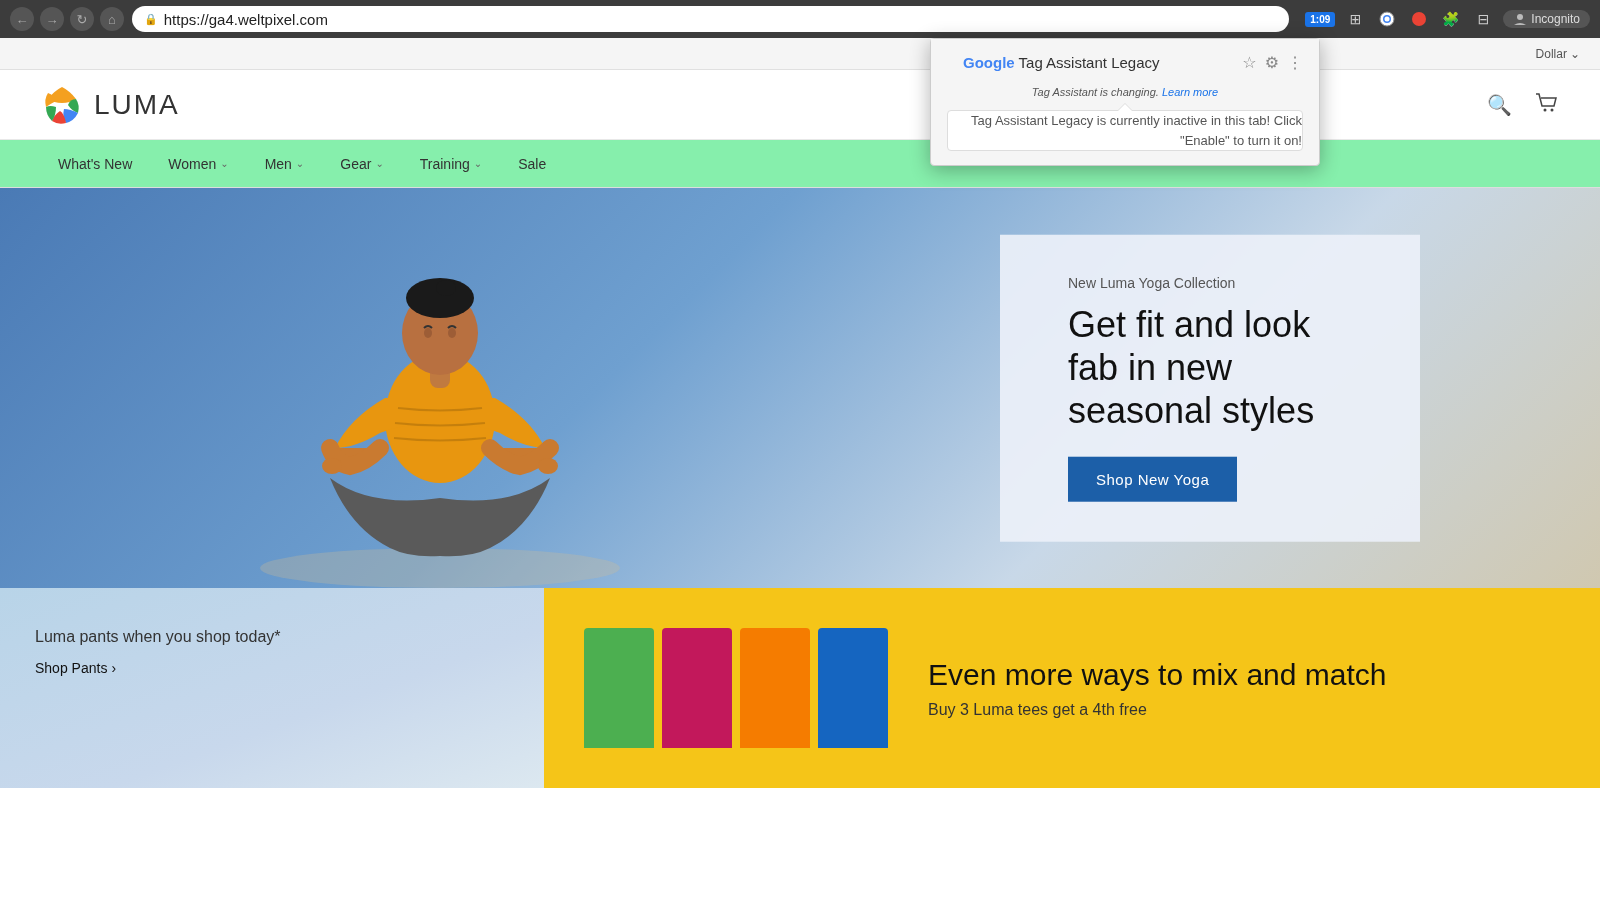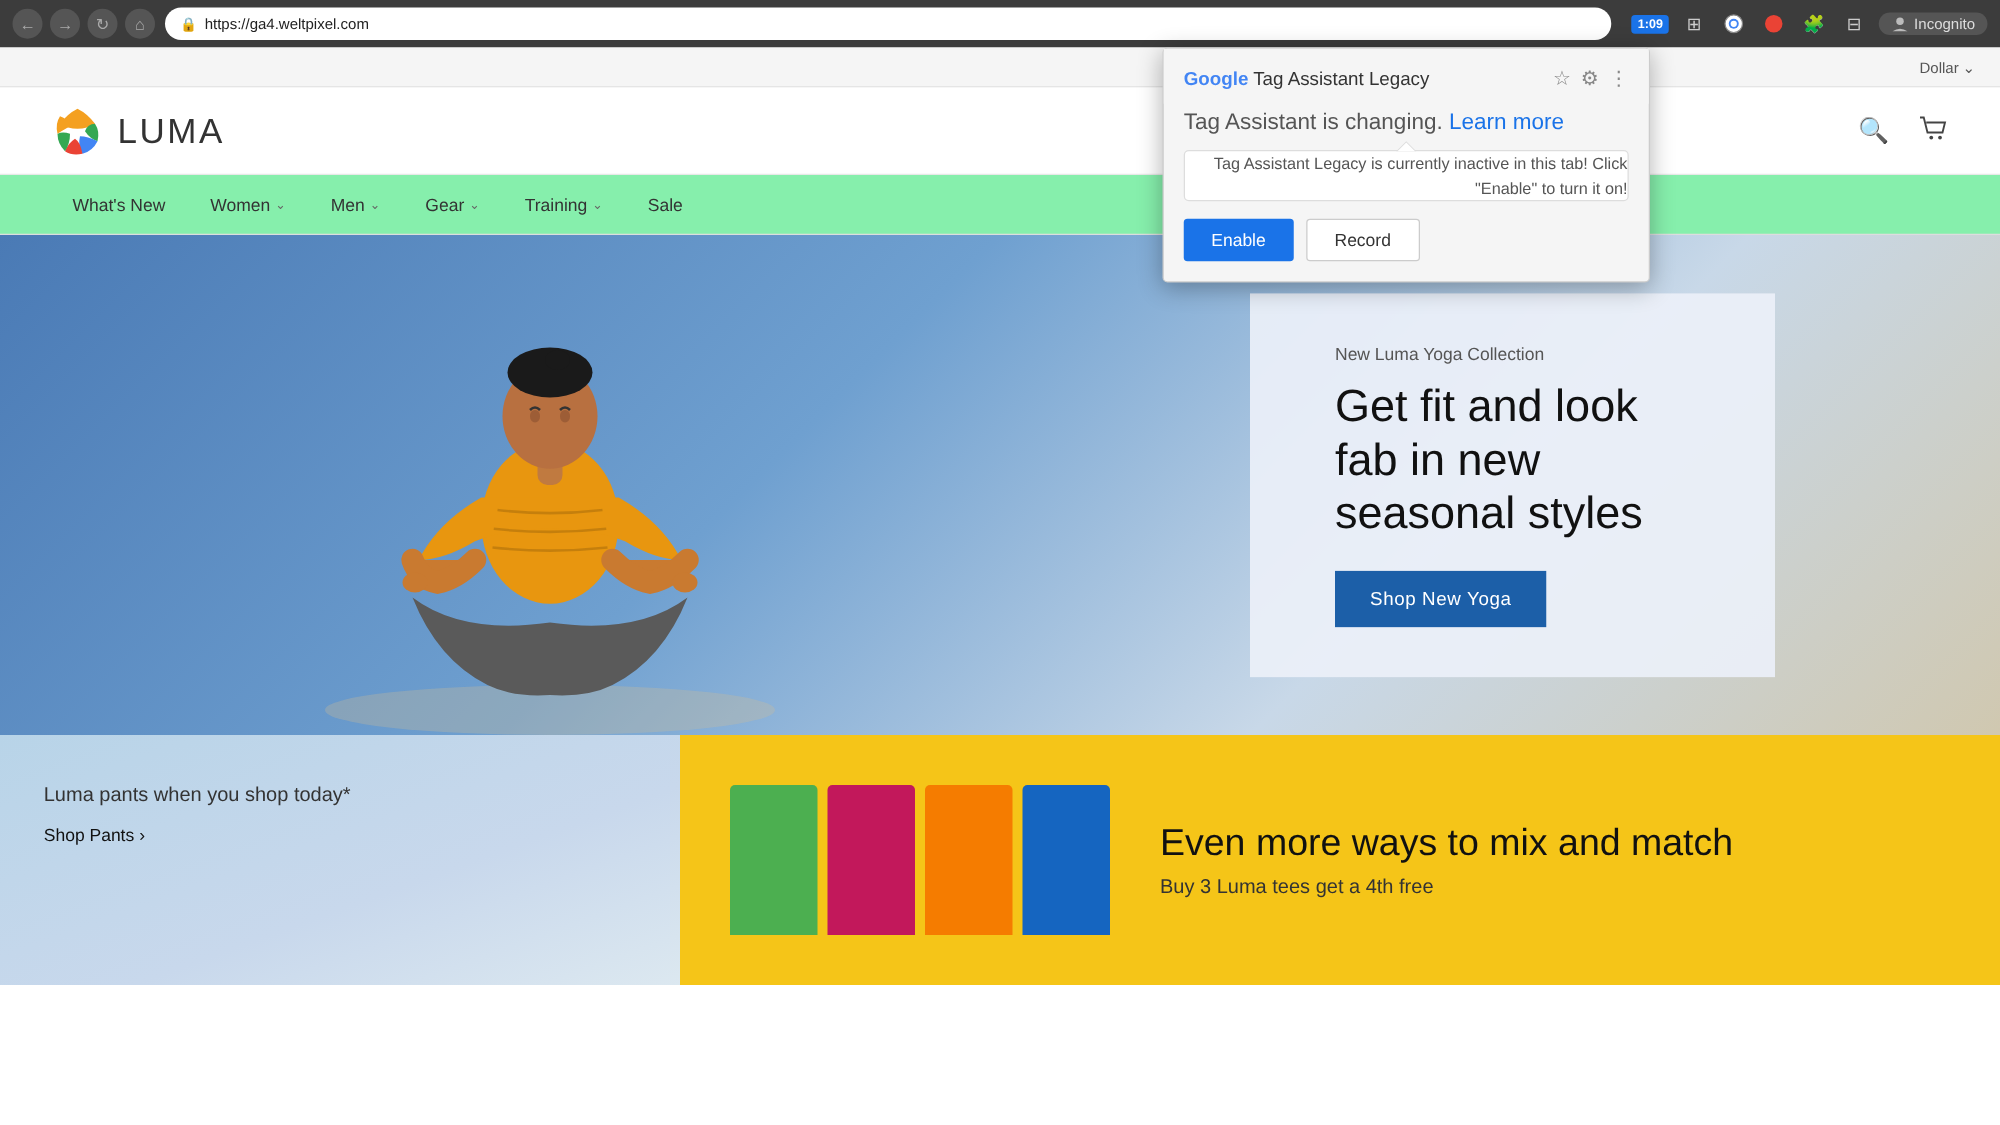--- a/index.html
+++ b/index.html
@@ -20,21 +20,21 @@
       background: #555; border: none; color: #aaa;
       display: flex; align-items: center; justify-content: center;
       font-size: 13px; cursor: pointer;
     }
     .address-bar {
       flex: 1; height: 26px; background: #fff; border-radius: 13px;
       display: flex; align-items: center; padding: 0 12px; gap: 6px;
       font-size: 12px; color: #333;
     }
     .address-bar .lock-icon { color: #555; font-size: 11px; }
-    .address-url { font-size: 12px; color: #222; }
+    .address-url { font-size: 15px; color: #222; }
     .browser-right { display: flex; align-items: center; gap: 8px; margin-left: 8px; }
     .browser-ext-btn {
       width: 24px; height: 24px; border-radius: 4px;
       display: flex; align-items: center; justify-content: center;
       background: transparent; border: none; color: #ccc; font-size: 14px; cursor: pointer;
     }
     .time-badge {
       background: #1a73e8; color: #fff; font-size: 10px; font-weight: bold;
       padding: 2px 5px; border-radius: 3px;
     }
@@ -140,28 +140,28 @@
     .tag-assistant-popup {
       position: fixed; top: 38px; right: 280px; z-index: 9999;
       background: #f5f5f5; border: 1px solid #ccc; border-radius: 4px;
       width: 390px; box-shadow: 0 4px 20px rgba(0,0,0,0.3);
     }
     .tag-popup-header {
       display: flex; align-items: center; justify-content: space-between;
       padding: 14px 16px 10px; background: #f5f5f5;
     }
     .tag-popup-title { font-size: 15px; color: #333; }
-    .tag-popup-title .google-g { color: #4285f4; font-weight: 700; }
+    .tag-popup-title .google-g { color: #4285f4; font-weight: 700; margin-left: 16px; }
     .tag-popup-title .tag-text { color: #333; }
     .tag-popup-icons { display: flex; gap: 8px; align-items: center; }
     .tag-icon-btn {
       background: none; border: none; cursor: pointer; color: #888; font-size: 16px;
     }
     .tag-popup-changing {
-      text-align: left; font-size: 18px; color: #555; padding: 4px 16px 12px;
+      text-align: center; font-size: 11px; color: #555; padding: 4px 16px 12px; font-style: italic;
     }
     .tag-popup-changing a { color: #1a73e8; text-decoration: none; }
     .tag-popup-inactive-box {
       margin: 0 16px 14px;
       background: #fff; border: 1px solid #ddd; border-radius: 4px;
       text-align: right; font-size: 13px; color: #555; line-height: 1.5;
       position: relative;
     }
     .tag-popup-inactive-box::before {
       content: ''; position: absolute; top: -8px; left: 50%; transform: translateX(-50%);
@@ -379,17 +379,13 @@
       <button class="tag-icon-btn">⋮</button>
     </div>
   </div>
   <div class="tag-popup-changing">
     <span>Tag Assistant is changing.</span>
     <a href="#">Learn more</a>
   </div>
   <div class="tag-popup-inactive-box">
     <span>Tag Assistant Legacy is currently inactive in this tab! Click "Enable" to turn it on!</span>
   </div>
-  <div class="tag-popup-actions">
-    <button class="tag-btn-enable">Enable</button>
-    <button class="tag-btn-record">Record</button>
-  </div>
 </div>
 
 </body></html>

